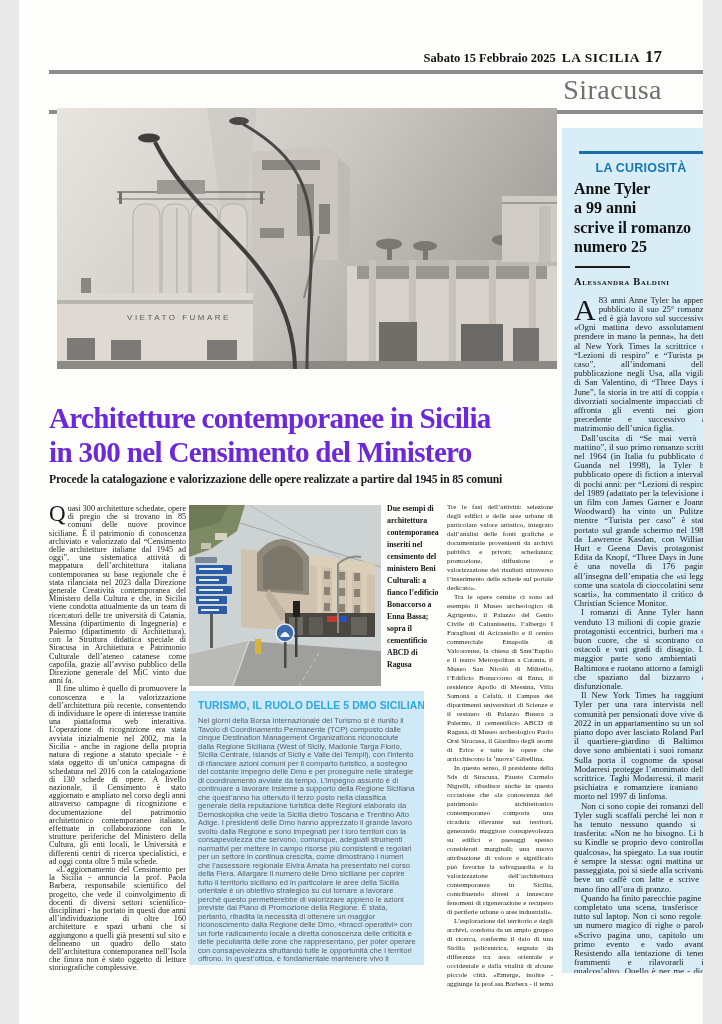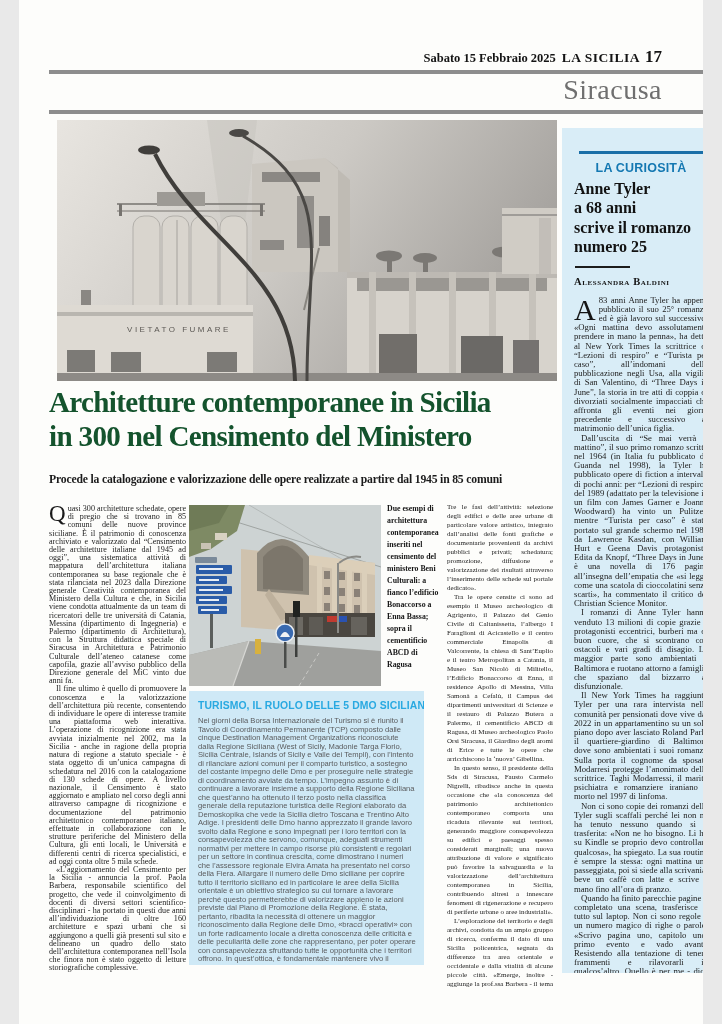--- a/index.html
+++ b/index.html
@@ -15,25 +15,25 @@
   }
   .dateline .masthead{font-size:13.5px;letter-spacing:.5px;margin-left:6px;}
   .dateline .pagenum{font-size:17px;margin-left:5px;}
   .hrule{position:absolute;left:30px;width:682px;height:3.5px;background:#8d8d8d;}
   .rule1{top:70px;} .rule2{top:110px;}
   .section-title{
     position:absolute;top:74px;right:41px;
     font-size:28px;color:#6f6f6f;letter-spacing:.5px;
   }
   
-  .photo-main{position:absolute;left:30px;top:120px;width:500px;height:261px;padding-left:8px;}
+  .photo-main{position:absolute;left:30px;top:108px;width:500px;height:261px;padding-left:8px;}
   .photo-street{position:absolute;left:170px;top:505px;width:192px;height:181px;}
   .photo-main svg,.photo-street svg{display:block;width:100%;height:100%;}
   
-  .headline{position:absolute;left:30px;top:385px;width:508px;color:#14532d;}
+  .headline{position:absolute;left:30px;top:401px;width:508px;color:#6d28d9;}
   .headline span{
     display:block;white-space:nowrap;font-weight:700;font-size:30px;
     line-height:34px;letter-spacing:-.7px;transform:scaleX(.97);transform-origin:left;
   }
   .subhead{
     position:absolute;left:30px;top:472px;width:508px;white-space:nowrap;
     font-weight:700;font-size:12.2px;letter-spacing:-.2px;color:#1b1b1b;
     transform:scaleX(.96);transform-origin:left;
   }
   
@@ -171,21 +171,21 @@
       <path d="M250,261 C250,130 280,70 186,16" stroke="#4a4845" stroke-width="3" fill="none"></path>
       <ellipse cx="182" cy="13" rx="10" ry="4" fill="#4a4845"></ellipse>
     </svg>
   </div>
 
   <div class="sidebar">
     <div class="sidebar-rule"></div>
     <p class="kicker">LA CURIOSITÀ</p>
     <div class="sidebar-title">
       <span style="display:block">Anne Tyler</span>
-      <span style="display:block">a 68 anni</span>
+      <span style="display:block">a 99 anni</span>
       <span style="display:block">scrive il romanzo</span>
       <span style="display:block">numero 25</span>
     </div>
     <div class="byline">
       <div class="byline-rule"></div>
       <span class="byline-name">Alessandra Baldini</span>
     </div>
     <div class="sidebar-body">
       <p class="first"><span class="dropcap-a">A</span><span>83 anni Anne Tyler ha appena pubblicato il suo 25° romanzo ed è già lavoro sul successivo: «Ogni mattina devo assolutamente prendere in mano la penna», ha detto al New York Times la scrittrice di “Lezioni di respiro” e “Turista per caso”, all’indomani della pubblicazione negli Usa, alla vigilia di San Valentino, di “Three Days in June”, la storia in tre atti di coppia di divorziati socialmente impacciati che affronta gli eventi nei giorni precedente e successivo al matrimonio dell’unica figlia.</span></p>
       <p>Dall’uscita di “Se mai verrà il mattino”, il suo primo romanzo scritto nel 1964 (in Italia fu pubblicato da Guanda nel 1998), la Tyler ha pubblicato opere di fiction a intervalli di pochi anni: per “Lezioni di respiro” del 1989 (adattato per la televisione in un film con James Garner e Joanne Woodward) ha vinto un Pulitzer, mentre “Turista per caso” è stato portato sul grande schermo nel 1988 da Lawrence Kasdan, con William Hurt e Geena Davis protagonisti. Edita da Knopf, “Three Days in June” è una novella di 176 pagine all’insegna dell’empatia che «si legge come una scatola di cioccolatini senza scarti», ha commentato il critico del Christian Science Monitor.</p>

